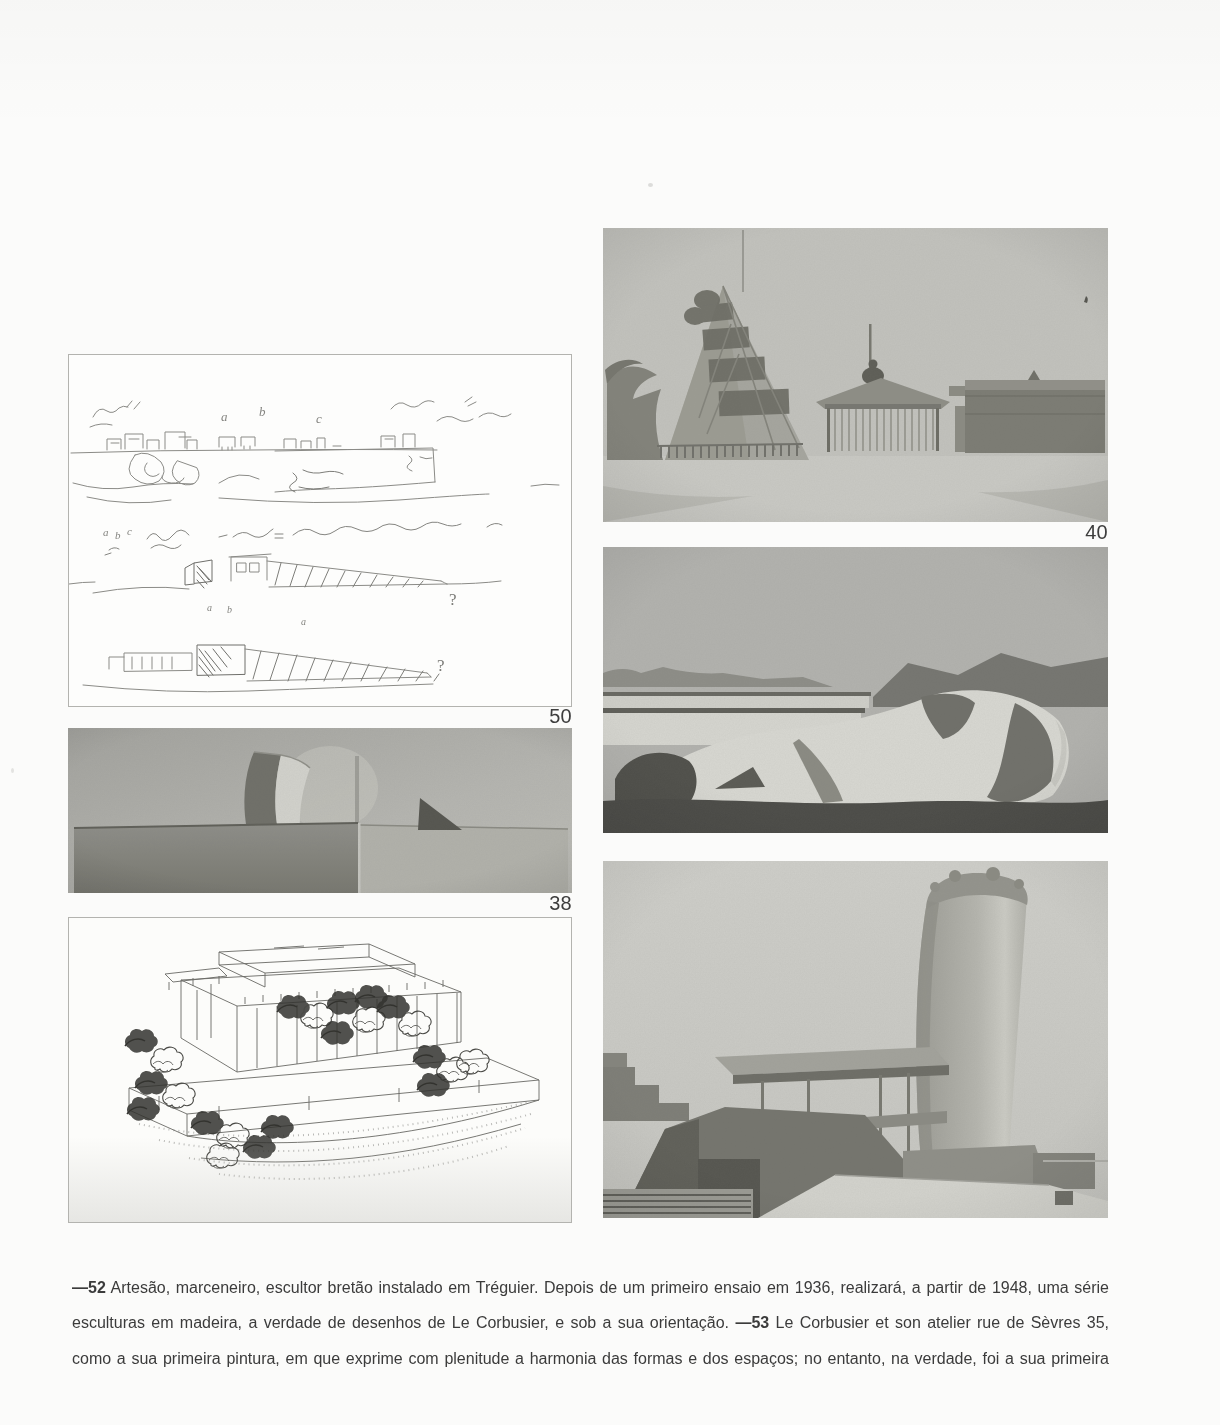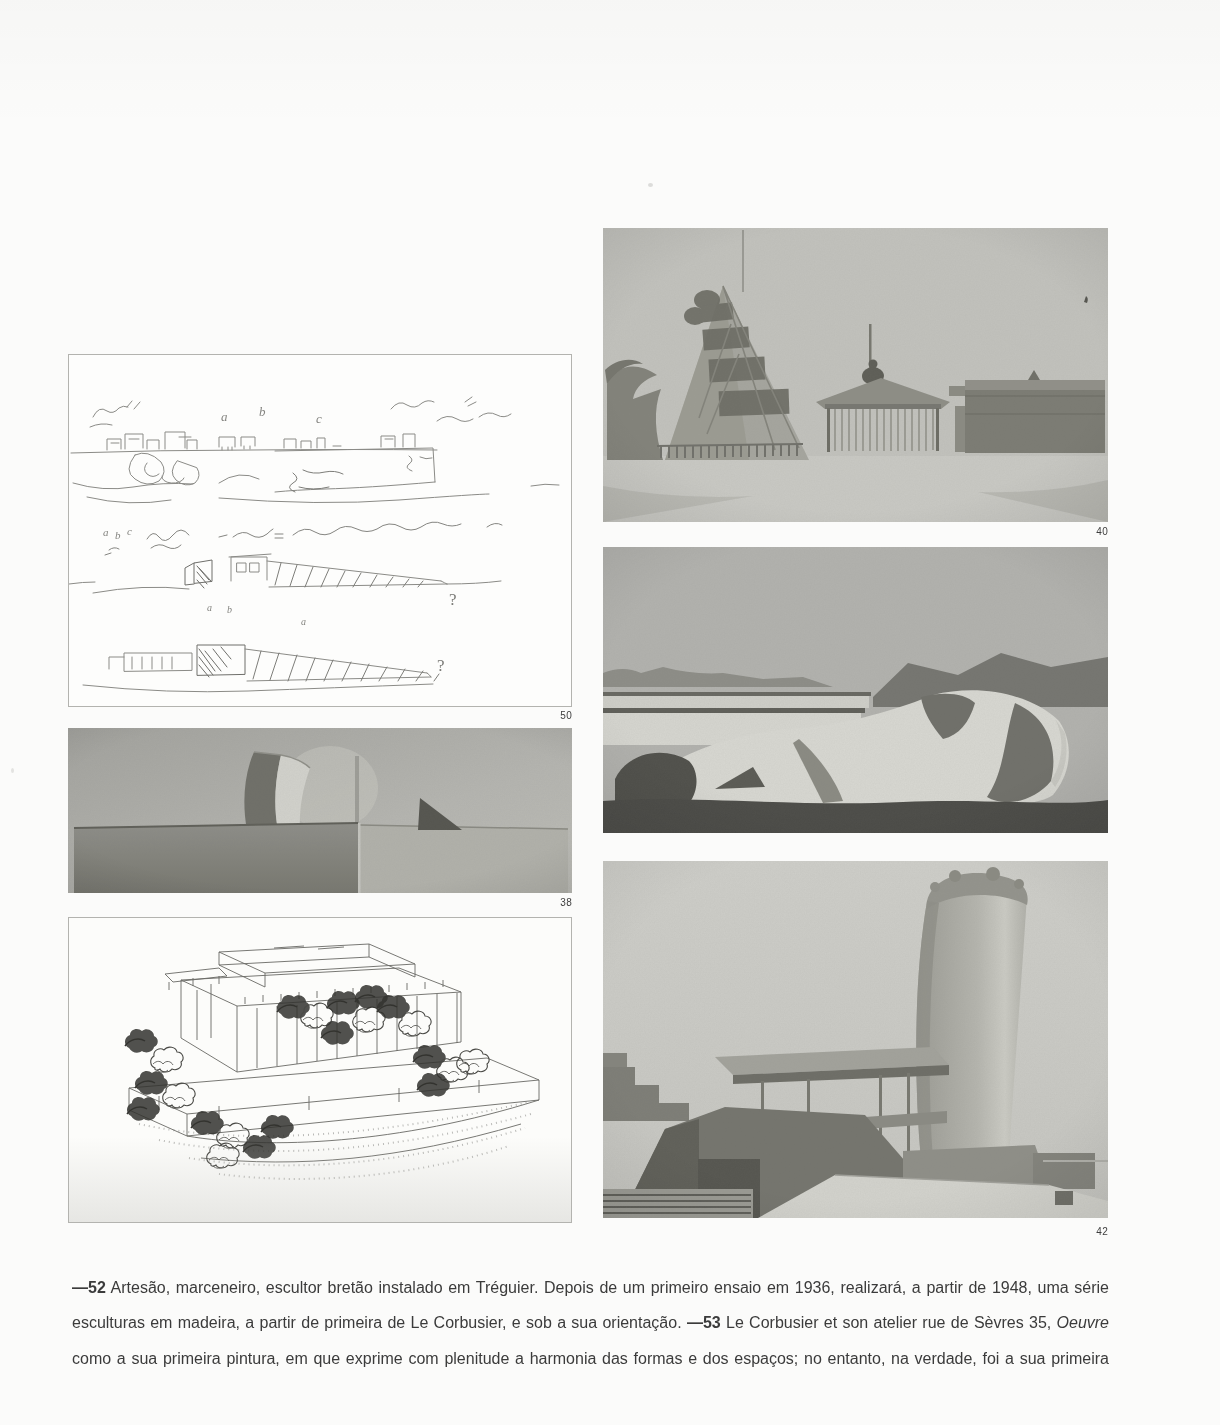--- a/index.html
+++ b/index.html
@@ -11,21 +11,21 @@
   .page::before{ 
     content:"";position:absolute;left:0;top:0;width:100%;height:130px;
     background:linear-gradient(180deg, rgba(0,0,0,0.018), rgba(0,0,0,0));
     pointer-events:none;
   }
   .fig{position:absolute;overflow:hidden;}
   .fig svg{display:block;}
   .framed{box-sizing:border-box;border:1px solid #b3b3af;background:#fdfdfc;}
   .fignum{
     position:absolute;text-align:right;
-    font-size:10px;line-height:16px;color:#3d3d3d;letter-spacing:0.3px;
+    font-size:20px;line-height:16px;color:#3d3d3d;letter-spacing:0.3px;
   }
   .caption{position:absolute;left:72px;top:1262px;width:1037px;color:#3b3b3b;}
   .cap-line{
     font-size:16px;line-height:19.4px;height:19.4px;overflow:hidden;
     text-align:justify;text-align-last:justify;margin-top:16px;
   }
   .cap-line .b{font-weight:700;}
   .cap-line .i{font-style:italic;}
   .speck{position:absolute;border-radius:50%;}
   #speck1{left:648px;top:183px;width:5px;height:4px;background:#dcdcda;}
@@ -380,27 +380,26 @@
       <path d="M300,290 L432,284 L448,330 L300,336 Z" fill="#8e8e87"></path>
       <rect x="430" y="292" width="62" height="36" fill="#83837c"></rect>
       <path d="M440,300 h65" stroke="#b0b0aa" stroke-width="2"></path>
       <path d="M155,357 L232,314 L446,324 L505,340 L505,357 Z" fill="#d3d3cd"></path>
       <path d="M232,314 L446,324" stroke="#a0a09a" stroke-width="1.5" fill="none"></path>
       <path d="M452,330 h18 v14 h-18 z" fill="#6f6f68"></path>
       <rect width="505" height="357" fill="url(#v42)"></rect>
       <rect width="505" height="357" filter="url(#g42)"></rect>
     </svg>
   </div>
-  <div class="fignum" style="left:603px;top:1224px;width:505px;">42</div>
 
   <div class="caption">
     <div class="cap-line">
       <span class="b">—52</span><span> Artesão, marceneiro, escultor bretão instalado em Tréguier. Depois de um primeiro ensaio em 1936, realizará, a partir de 1948, uma série significativa de</span>
     </div>
     <div class="cap-line">
-      <span>esculturas em madeira, a partir de primeira de Le Corbusier, e sob a sua orientação. </span><span class="b">—53</span><span> Le Corbusier et son atelier rue de Sèvres 35, </span><span class="i">Oeuvre complète 1952-</span>
+      <span>esculturas em madeira, a verdade de desenhos de Le Corbusier, e sob a sua orientação. </span><span class="b">—53</span><span> Le Corbusier et son atelier rue de Sèvres 35, </span><span class="i">Oeuvre complète 1952-</span>
     </div>
     <div class="cap-line">
       <span>como a sua primeira pintura, em que exprime com plenitude a harmonia das formas e dos espaços; no entanto, na verdade, foi a sua primeira pintura a óleo</span>
     </div>
   </div>
 
 </div>
 
 </body></html>

